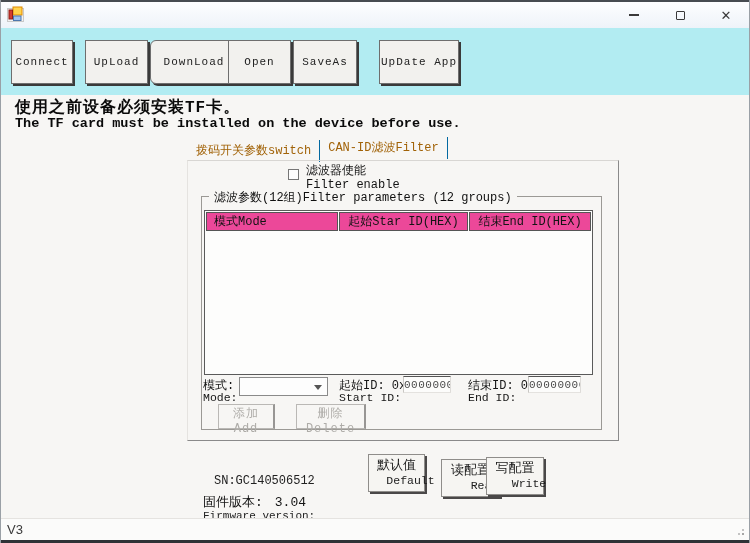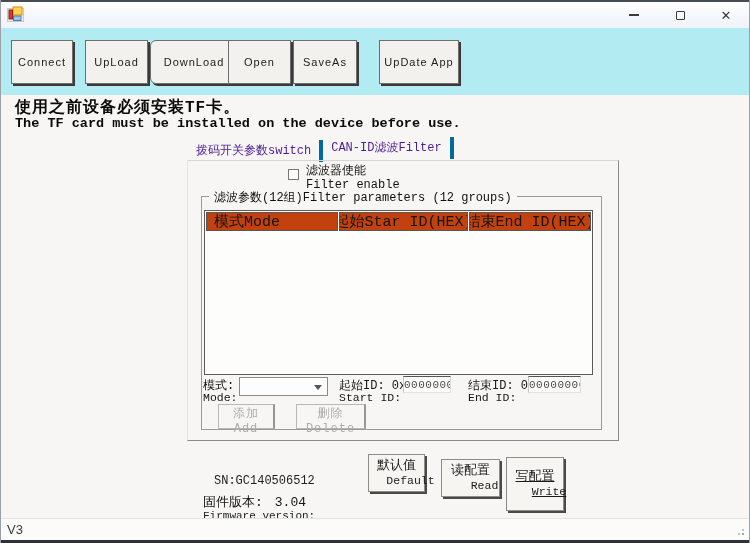--- a/index.html
+++ b/index.html
@@ -20,53 +20,53 @@
   .win-controls { position: absolute; right: 0; top: 0; height: 100%; display: flex; }
   .winbtn { width: 46px; height: 26px; display: flex; align-items: center; justify-content: center; cursor: pointer; background: transparent; border: none; }
   .min-glyph { width: 10px; height: 2px; background: #3a3a3a; display: block; }
   .max-glyph { width: 9px; height: 9px; border: 1.3px solid #3a3a3a; border-radius: 1px; display: block; }
   .close-glyph { font-size: 13px; color: #3a3a3a; font-family: "DejaVu Sans", sans-serif; line-height: 1; }
 
   
   .toolbar { position: absolute; left: 0; top: 28px; width: 100%; height: 67px; background: #b2ecf2; }
   .tb-btn { position: absolute; top: 12px; height: 44px; background: #f2f1ee;
     border: 1px solid #6e6e6e; box-shadow: 2px 2px 0 #3a3a3a;
-    font-family: Liberation Sans, sans-serif; font-size: 11px; color: #222; letter-spacing: 1px; cursor: pointer; }
+    font-family: Liberation Mono, monospace; font-size: 11px; color: #222; letter-spacing: 1px; cursor: pointer; }
   .b-connect { left: 10px;  width: 62px; }
   .b-upload  { left: 84px;  width: 63px; }
   .b-download{ left: 149px; width: 88px; border-radius: 6px; }
   .b-open    { left: 227px; width: 63px; }
   .b-saveas  { left: 292px; width: 64px; }
   .b-update  { left: 378px; width: 80px; }
 
   
   .notice-zh { position: absolute; left: 14px; top: 97px; font-size: 16px; font-weight: bold; color: #0a0a0a; letter-spacing: 1px; white-space: nowrap; }
   .notice-en { position: absolute; left: 14px; top: 116px; font-size: 13.5px; font-weight: bold; color: #0a0a0a; white-space: nowrap; }
 
   
   .tabstrip { position: absolute; left: 187px; top: 141px; height: 21px; display: flex; align-items: flex-end; font-size: 12px; }
-  .tab { padding: 2px 8px 3px 8px; border-right: 4px solid #0369a1; color: #4c1d95; white-space: nowrap; cursor: pointer; }
+  .tab { padding: 2px 8px 3px 8px; border-right: 1px solid #0369a1; color: #a16207; white-space: nowrap; cursor: pointer; }
   .tab.selected { position: relative; top: -3px; }
   .tabpanel { position: absolute; left: 186px; top: 160px; width: 432px; height: 281px;
     border-top: 1px solid #d8d6d3; border-right: 1px solid #8a8a8a;
     border-bottom: 1px solid #8a8a8a; border-left: 1px solid #e5e3e0; }
 
   
   .chk { position: absolute; left: 287px; top: 164px; display: flex; gap: 7px; cursor: pointer; }
   .chk-box { width: 11px; height: 11px; border: 1px solid #767676; background: #fdfdfd; margin-top: 5px; flex: 0 0 auto; }
   .chk-labels { display: flex; flex-direction: column; font-size: 12px; line-height: 14px; color: #141414; white-space: nowrap; }
 
   
   .groupbox { position: absolute; left: 200px; top: 196px; width: 401px; height: 234px; border: 1px solid #9b9995; }
   .groupbox-title { position: absolute; left: 7px; top: -8px; background: #f7f6f4; padding: 0 5px; font-size: 12px; color: #101010; white-space: nowrap; }
 
   
   .ftable { position: absolute; left: 203px; top: 210px; width: 389px; height: 165px; border: 1px solid #5a5a5a; background: #fdfdfc; }
   .ftable-header { display: flex; height: 20px; padding: 1px 0 0 1px; }
-  .th { border: 1px solid #555; background: #c2410c; font-size: 15px; color: #141414;
+  .th { border: 1px solid #555; background: #ec4899; font-size: 12px; color: #141414;
     display: flex; align-items: center; margin-right: 1px; white-space: nowrap; overflow: hidden; cursor: default; }
   .th-mode { width: 132px; padding-left: 7px; }
   .th-star { width: 129px; justify-content: center; }
   .th-end  { flex: 1; justify-content: center; }
   .ftable-body { position: absolute; left: 1px; right: 1px; top: 22px; bottom: 1px; background: #fdfdfc; }
 
   
   .lbl { position: absolute; font-size: 12px; color: #161616; white-space: nowrap; }
   .lbl-en { font-size: 11.5px; }
   .combo { position: absolute; left: 238px; top: 377px; width: 89px; height: 19px; background: #fdfdfd; border: 1px solid #8a8a8a; cursor: pointer; }
@@ -89,21 +89,21 @@
   .fw-zh .fw-val { margin-left: 12px; }
   .fw-en { position: absolute; left: 202px; top: 510px; font-size: 11px; color: #222; }
 
   
   .action-btn { position: absolute; background: #f6f5f2; border: 1px solid #8f8d8a; box-shadow: 2px 2px 0 #4a4848;
     display: flex; flex-direction: column; align-items: center; justify-content: center;
     font-family: inherit; color: #1b1b1b; cursor: pointer; line-height: 1.25; }
   .action-zh { font-size: 13px; } .action-en { font-size: 11.5px; margin-left: 28px; }
   .btn-default { left: 367px; top: 454px; width: 57px; height: 38px; }
   .btn-read    { left: 440px; top: 459px; width: 59px; height: 38px; }
-  .btn-write   { left: 505px; top: 457px; width: 58px; height: 54px; text-decoration: underline; }
+  .btn-write   { left: 485px; top: 457px; width: 58px; height: 38px; }
 
   
   .statusbar { position: absolute; left: 0; top: 518px; width: 100%; height: 22px;
     background: #fbfbfa; border-top: 1px solid #e5e3e0; padding-left: 16px; }
   .version { position: absolute; left: 6px; top: 3px; font-size: 13px; color: #3a3a3a; font-family: "Liberation Sans", sans-serif; }
   .grip-dot { position: absolute; right: 5px; bottom: 5px; width: 2px; height: 2px; background: #a6a6a6;
     box-shadow: 0 -4px #c3c3c3, -4px 0 #c3c3c3; }
 </style>
 </head>
 <body>

